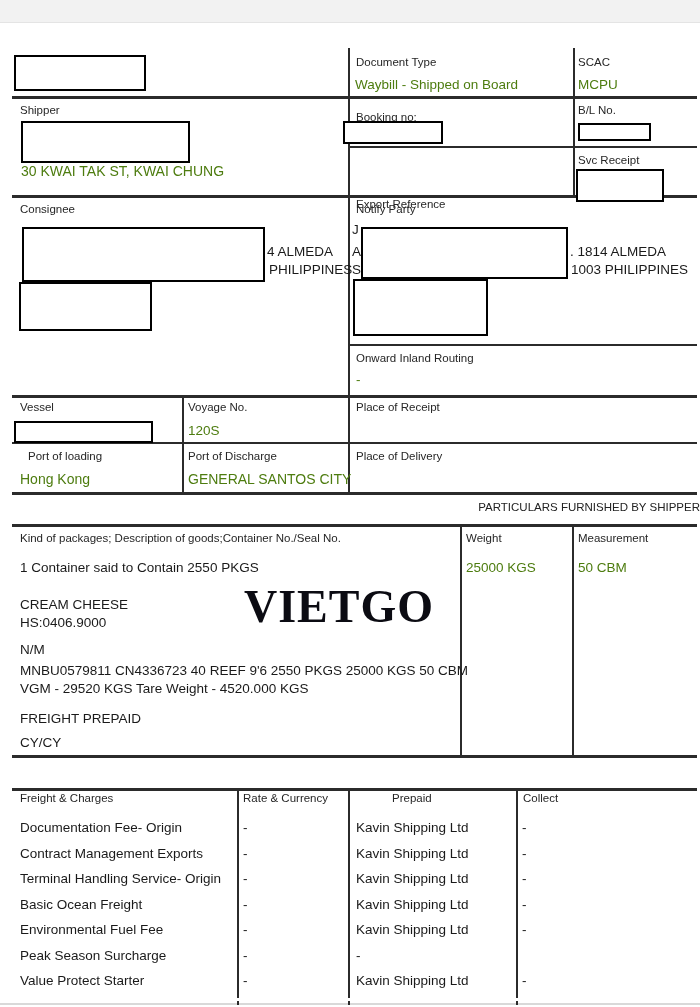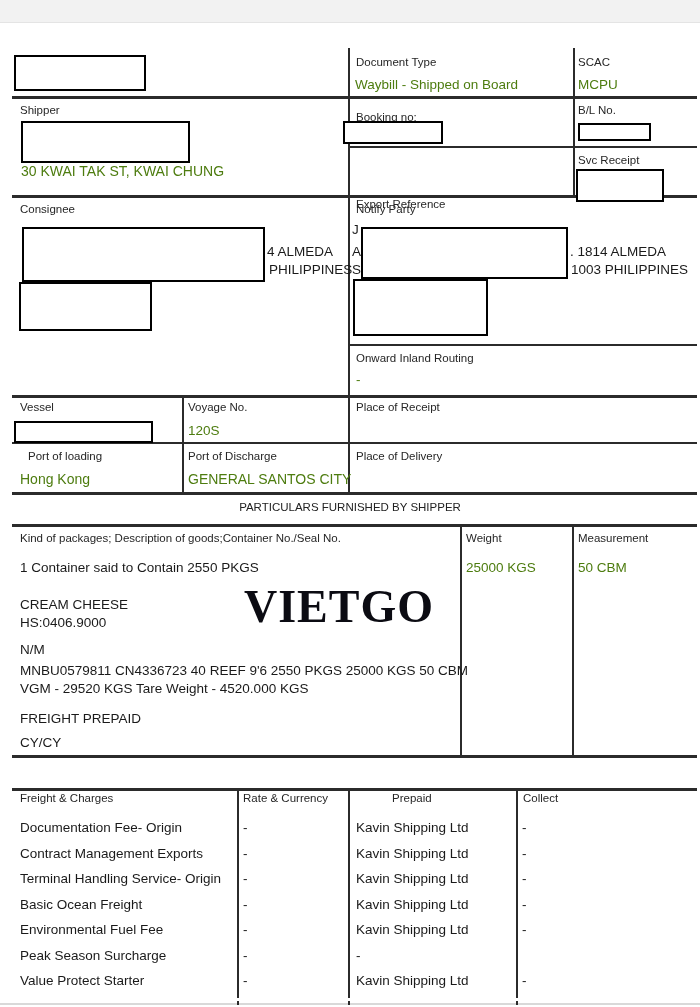--- a/index.html
+++ b/index.html
@@ -9,21 +9,21 @@
     overflow:hidden;-webkit-font-smoothing:antialiased;
   }
   .topbar{position:absolute;left:0;top:0;width:700px;height:22px;background:#f2f2f2;border-bottom:1px solid #e4e4e4;}
   .abs{position:absolute;white-space:nowrap;}
   .lbl{font-size:11.5px;color:#262626;z-index:2;}
   .val{font-size:13.5px;color:#4d7c0f;z-index:2;}
   .frag{font-size:13.5px;color:#1a1a1a;z-index:2;}
   .hline{position:absolute;background:#2b2b2b;z-index:1;}
   .vline{position:absolute;background:#2b2b2b;z-index:1;}
   .redact{position:absolute;background:#ffffff;border:2px solid #000000;z-index:3;box-sizing:border-box;}
-  .banner{position:absolute;left:0;width:700px;text-align:center;font-size:11.5px;color:#222;z-index:2;}
+  .banner{position:absolute;left:0;width:700px;text-align:right;font-size:11.5px;color:#222;z-index:2;}
   .watermark{
     position:absolute;left:233px;top:580px;width:212px;text-align:center;
     font-family:"Liberation Serif","DejaVu Serif",serif;font-weight:bold;
     font-size:46px;letter-spacing:1px;color:#0b0b12;z-index:2;
   }
   .goodsline{position:absolute;left:20px;font-size:13.5px;color:#1a1a1a;z-index:2;white-space:nowrap;}
   .frow{font-size:13.5px;color:#1a1a1a;z-index:2;}
 </style>
 </head>
 <body>

